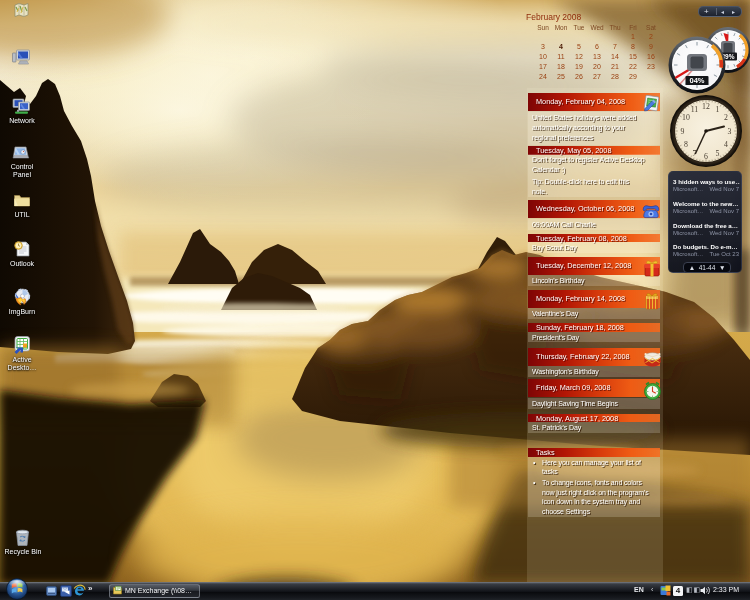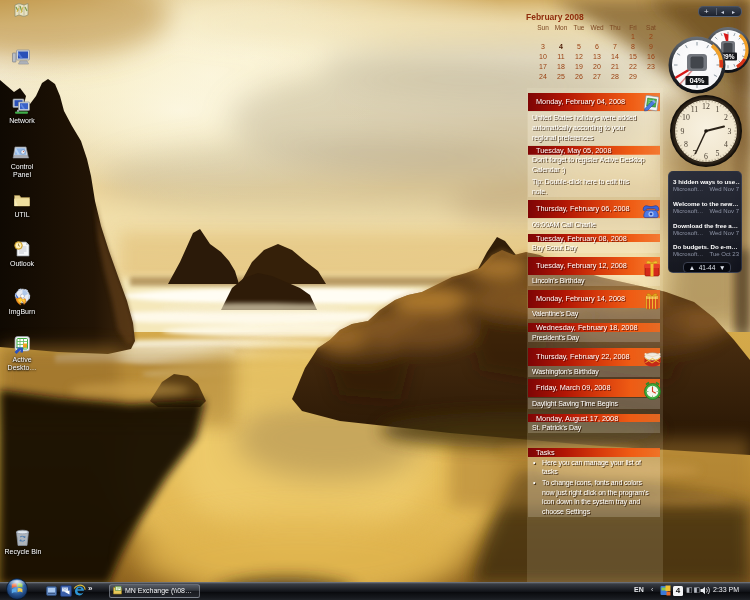--- a/index.html
+++ b/index.html
@@ -145,42 +145,42 @@
 <ellipse cx="520" cy="430" rx="140" ry="18" fill="#42300f" opacity="0.8" filter="url(#b8)"></ellipse>
 <g filter="url(#b4)">
 <ellipse cx="620" cy="470" rx="80" ry="7" fill="#c89a4a" opacity="0.6"></ellipse>
 <ellipse cx="570" cy="450" rx="70" ry="5" fill="#c08c3e" opacity="0.5"></ellipse>
 <ellipse cx="680" cy="500" rx="50" ry="5" fill="#b8883e" opacity="0.4"></ellipse>
 <ellipse cx="130" cy="390" rx="60" ry="7" fill="#d8ab52" opacity="0.5"></ellipse>
 </g>
 </svg>
 <div id="panel" class="abs"></div>
 <div id="calgrid">
-<div class="abs" style="left:526px;top:12px;width:140px;font-size:8.5px;font-weight:bold;color:#8f2c0c;">February 2008</div>
+<div class="abs" style="left:526px;top:12px;width:140px;font-size:8.5px;font-weight:normal;color:#8f2c0c;">February 2008</div>
 <div class="abs cal" style="left:534px;top:24px;width:128px;color:#7b4722;font-size:6.5px;"><span class="cell">Sun</span><span class="cell">Mon</span><span class="cell">Tue</span><span class="cell">Wed</span><span class="cell">Thu</span><span class="cell">Fri</span><span class="cell">Sat</span></div>
 <div class="abs cal" style="left:534px;top:33px;"><span class="cell"></span><span class="cell"></span><span class="cell"></span><span class="cell"></span><span class="cell"></span><span class="cell">1</span><span class="cell">2</span></div>
 <div class="abs cal" style="left:534px;top:43px;"><span class="cell">3</span><span class="cell" style="color:#4a1a04;font-weight:bold;">4</span><span class="cell">5</span><span class="cell">6</span><span class="cell">7</span><span class="cell">8</span><span class="cell">9</span></div>
 <div class="abs cal" style="left:534px;top:53px;"><span class="cell">10</span><span class="cell">11</span><span class="cell">12</span><span class="cell">13</span><span class="cell">14</span><span class="cell">15</span><span class="cell">16</span></div>
 <div class="abs cal" style="left:534px;top:63px;"><span class="cell">17</span><span class="cell">18</span><span class="cell">19</span><span class="cell">20</span><span class="cell">21</span><span class="cell">22</span><span class="cell">23</span></div>
 <div class="abs cal" style="left:534px;top:73px;"><span class="cell">24</span><span class="cell">25</span><span class="cell">26</span><span class="cell">27</span><span class="cell">28</span><span class="cell">29</span><span class="cell"></span></div>
 </div>
 <div id="entries">
 <div class="abs bart" style="top:93px;">Monday, February 04, 2008</div>
 <div class="abs note" style="top:111.5px;height:33px;">United States holidays were added<br>automatically according to your<br>regional preferences</div>
 <div class="abs bars" style="top:146px;">Tuesday, May 05, 2008</div>
 <div class="abs note" style="top:154px;height:43px;">Don't forget to register Active Desktop<br>Calendar :)<div style="height:1.5px;"></div>Tip: Double-click here to edit this<br>note.</div>
-<div class="abs bart" style="top:200px;">Thursday, February 06, 2008</div>
+<div class="abs bart" style="top:200px;">Wednesday, October 06, 2008</div>
 <div class="abs note" style="top:218.5px;height:11px;">09:00AM Call Charlie</div>
 <div class="abs bars" style="top:233.5px;">Tuesday, February 08, 2008</div>
 <div class="abs note" style="top:242px;height:11px;">Boy Scout Day</div>
-<div class="abs bart" style="top:256.5px;">Tuesday, February 12, 2008</div>
+<div class="abs bart" style="top:256.5px;">Tuesday, December 12, 2008</div>
 <div class="abs note" style="top:275px;height:11px;">Lincoln's Birthday</div>
 <div class="abs bart" style="top:289.5px;">Monday, February 14, 2008</div>
 <div class="abs note" style="top:308px;height:11px;">Valentine's Day</div>
-<div class="abs bars" style="top:323px;">Wednesday, February 18, 2008</div>
+<div class="abs bars" style="top:323px;">Sunday, February 18, 2008</div>
 <div class="abs note" style="top:331.5px;height:10px;">President's Day</div>
 <div class="abs bart" style="top:347.5px;">Thursday, February 22, 2008</div>
 <div class="abs note" style="top:365.5px;height:11px;">Washington's Birthday</div>
 <div class="abs bart" style="top:379px;">Friday, March 09, 2008</div>
 <div class="abs note" style="top:397.5px;height:11px;">Daylight Saving Time Begins</div>
 <div class="abs bars" style="top:413.5px;">Monday, August 17, 2008</div>
 <div class="abs note" style="top:422px;height:11px;">St. Patrick's Day</div>
 <div class="abs bars" style="top:448px;">Tasks</div>
 <div class="abs note tnote" style="top:456.5px;height:20px;padding-left:14px;"><span style="position:absolute;left:5px;">•</span>Here you can manage your list of<br>tasks</div>
 <div class="abs note tnote" style="top:477px;height:40px;padding-left:14px;"><span style="position:absolute;left:5px;">•</span>To change icons, fonts and colors<br>now just right click on the program's<br>icon down in the system tray and<br>choose Settings</div>

